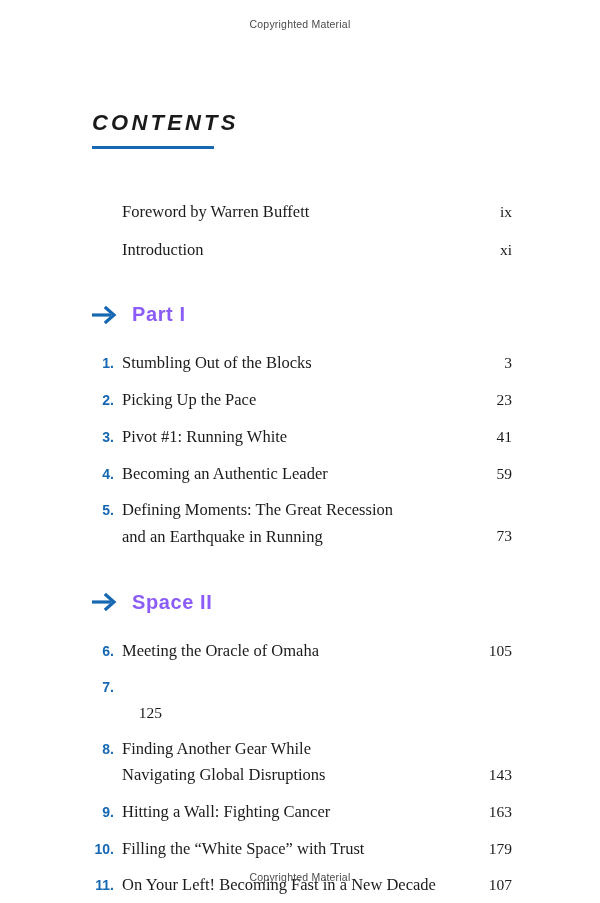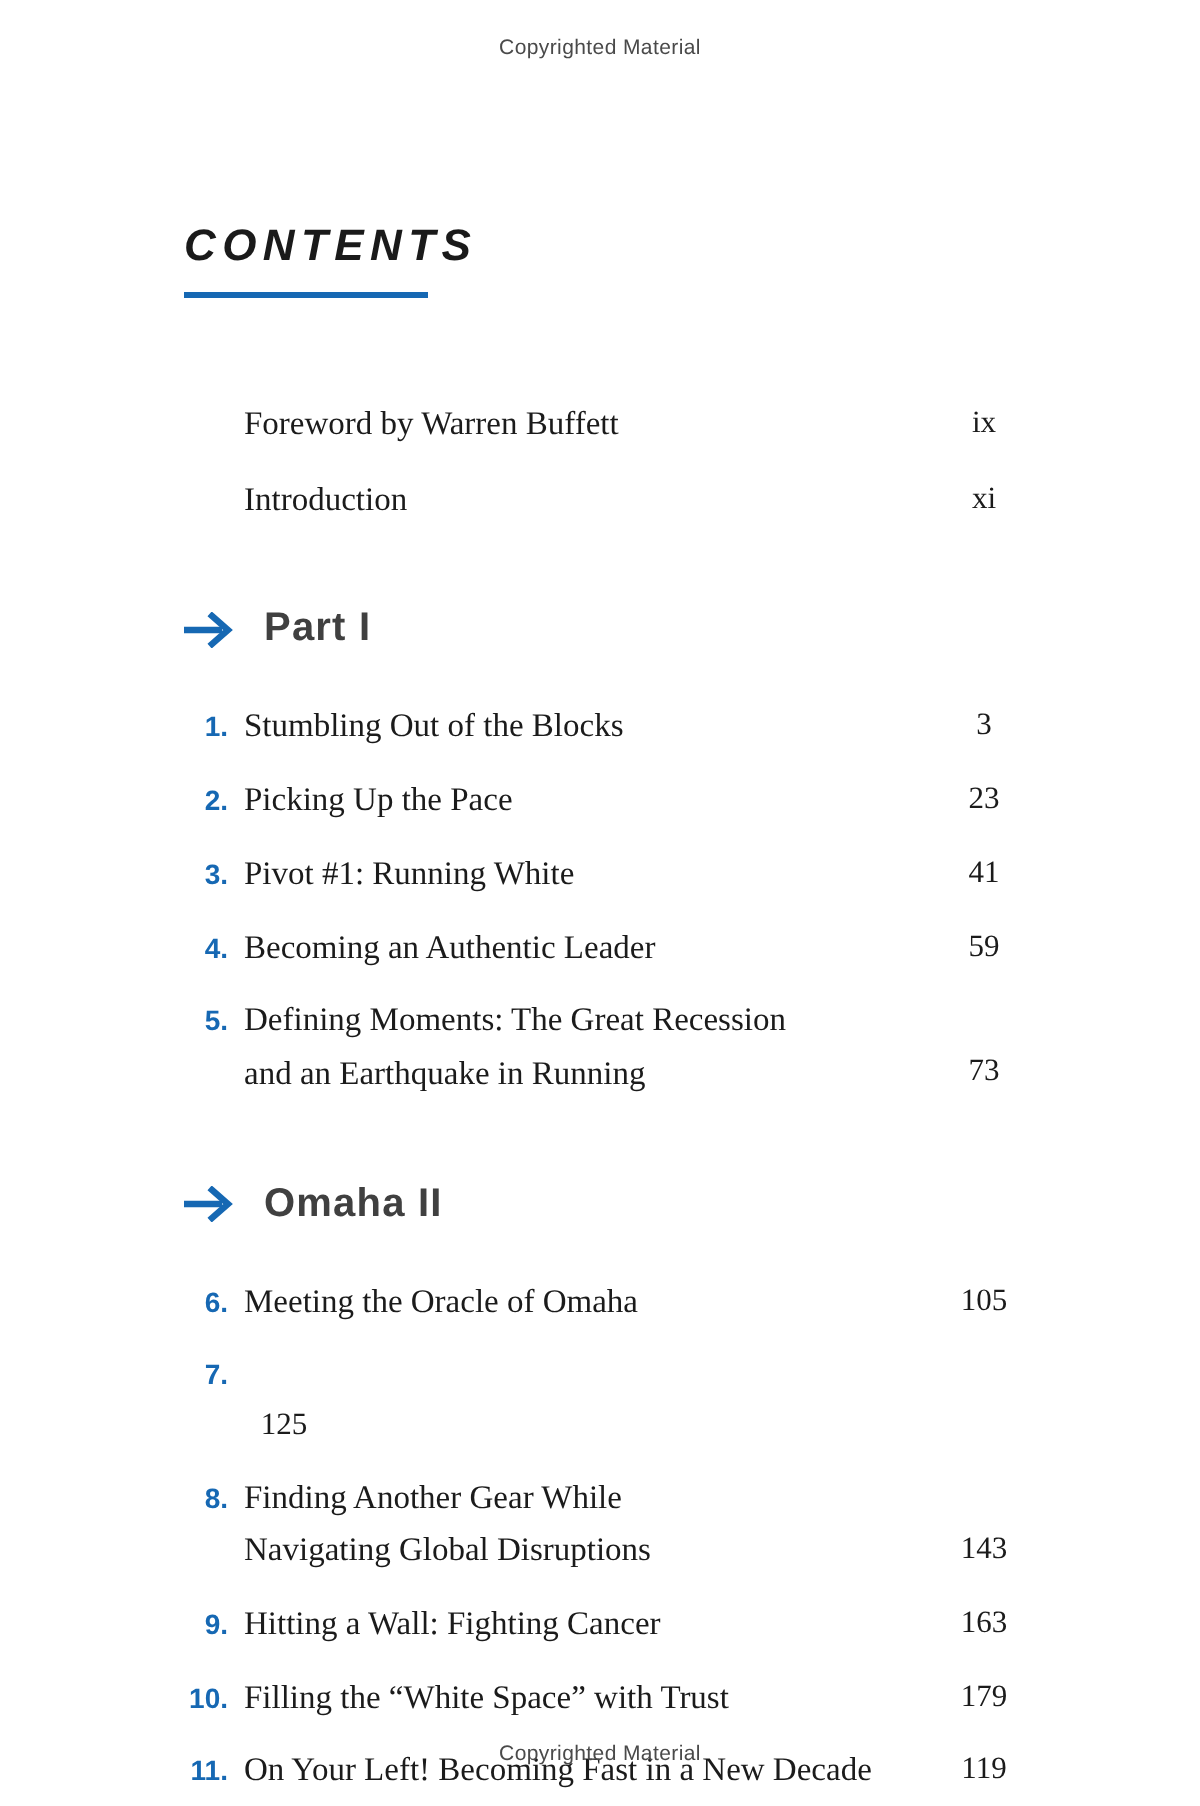--- a/index.html
+++ b/index.html
@@ -82,21 +82,21 @@
   }
   .entry .title {
     flex: 1 1 auto;
     padding-right: 10px;
   }
   .entry .title .line2 {
     display: block;
   }
   .entry .page-no {
     flex: 0 0 40px;
-    text-align: center;
+    text-align: right;
     font-size: 15.5px;
   }
   .front-matter .entry .title {
     padding-left: 0;
   }
   .front-matter .entry {
     margin-bottom: 11px;
   }
 
   .part-head {
@@ -107,21 +107,21 @@
   .part-arrow {
     flex: 0 0 auto;
     margin-right: 14px;
     line-height: 0;
   }
   .part-label {
     font-family: "Liberation Sans", sans-serif;
     font-weight: bold;
     font-size: 20px;
     letter-spacing: 0.6px;
-    color: #404040;
+    color: #8b5cf6;
     text-align: center;
   }
   .chapter-list .entry {
     margin-bottom: 10px;
   }
   .chapter-list .entry.multi {
     margin-bottom: 10px;
   }
 </style>
 </head>
@@ -202,21 +202,21 @@
 
     </div>
 
     <div class="part-head">
       <span class="part-arrow">
         <svg width="26" height="18" viewBox="0 0 26 18" xmlns="http://www.w3.org/2000/svg">
           <path d="M0 9 H19" stroke="#1668b3" stroke-width="3.2" fill="none"></path>
           <path d="M14 2 L22 9 L14 16" stroke="#1668b3" stroke-width="3.2" fill="none" stroke-linecap="square"></path>
         </svg>
       </span>
-      <span class="part-label">Omaha II</span>
+      <span class="part-label">Space II</span>
     </div>
 
     <div class="chapter-list">
 
       <div class="entry">
         <div class="num">6.</div>
         <div class="title">Meeting the Oracle of Omaha</div>
         <div class="page-no">105</div>
       </div>
 
@@ -248,21 +248,21 @@
 
       <div class="entry">
         <div class="num">10.</div>
         <div class="title">Filling the “White Space” with Trust</div>
         <div class="page-no">179</div>
       </div>
 
       <div class="entry">
         <div class="num">11.</div>
         <div class="title">On Your Left! Becoming Fast in a New Decade</div>
-        <div class="page-no">119</div>
+        <div class="page-no">107</div>
       </div>
 
     </div>
 
   </div>
 
   <div class="watermark bottom">Copyrighted Material</div>
 
 </div>
 

